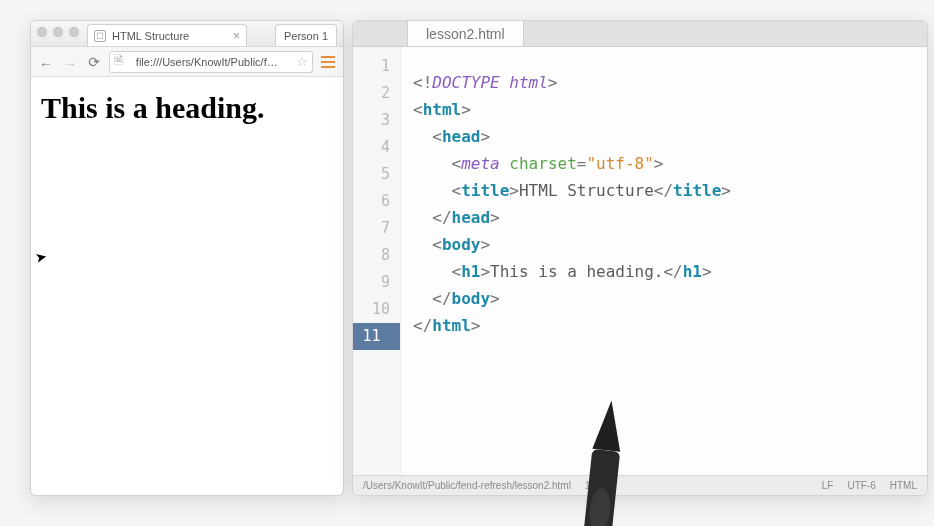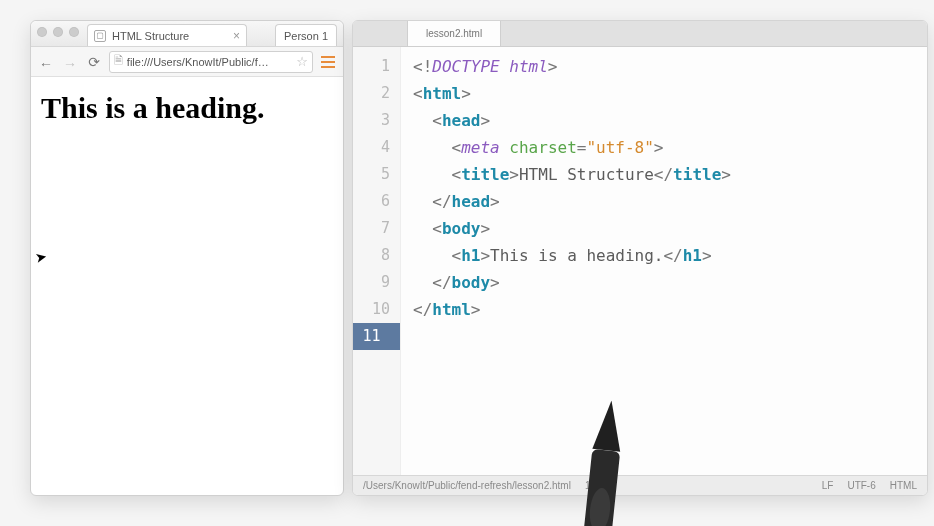--- a/index.html
+++ b/index.html
@@ -91,21 +91,21 @@
       border:1px solid #d0d0d0;
       border-radius:3px;
       display:flex;
       align-items:center;
       padding:0 4px;
       font-size:11px;
       color:#555;
       gap:4px;
       overflow:hidden;
     }
-    .addrbar .url { flex:1; white-space:nowrap; overflow:hidden; text-overflow:ellipsis; }
+    .addrbar .url { flex:1; white-space:nowrap; overflow:hidden; text-overflow:ellipsis;margin-left:9px; }
     .star { color:#b8b8b8; font-size:13px; }
     .hamburger {
       width:18px;
       display:flex;
       flex-direction:column;
       gap:3px;
       align-items:center;
       justify-content:center;
     }
     .hamburger span { width:14px; height:2px; background:#e88c3c; }
@@ -166,21 +166,21 @@
       height:26px;
       background:#e1e1e1;
       display:flex;
       border-bottom:1px solid #cfcfcf;
     }
     .ed-tab-spacer { width:55px; background:#e1e1e1; border-right:1px solid #cfcfcf;}
     .ed-tab {
       background:#fdfdfd;
       border-right:1px solid #cfcfcf;
       padding:0 18px;
-      font-size:10px;
+      font-size:14px;
       color:#777;
       display:flex;
       align-items:center;
     }
 
     .editor-body {
       flex:1;
       display:flex;
       background:#fdfdfd;
       overflow:hidden;
@@ -197,21 +197,21 @@
       text-align:right;
       padding-right:10px;
       font-family: Menlo, Consolas, monospace;
       font-size:15px;
       color:#b9b9b9;
     }
     .gutter .ln.current { background:#5d7aa0; color:#fff;text-align:center; }
 
     .code {
       flex:1;
-      padding:6px 10px 6px 12px;
+      padding:22px 10px 6px 12px;
       font-family: Menlo, Consolas, monospace;
       font-size:16px;
       line-height:27px;
       color:#5a5a5a;
       white-space:pre;
     }
     .p  { color:#777; }       
     .dt { color:#8b5bbf; font-style:italic; } 
     .tg { color:#1e8aa8; font-weight:bold; }  
     .at { color:#59a54a; }    

